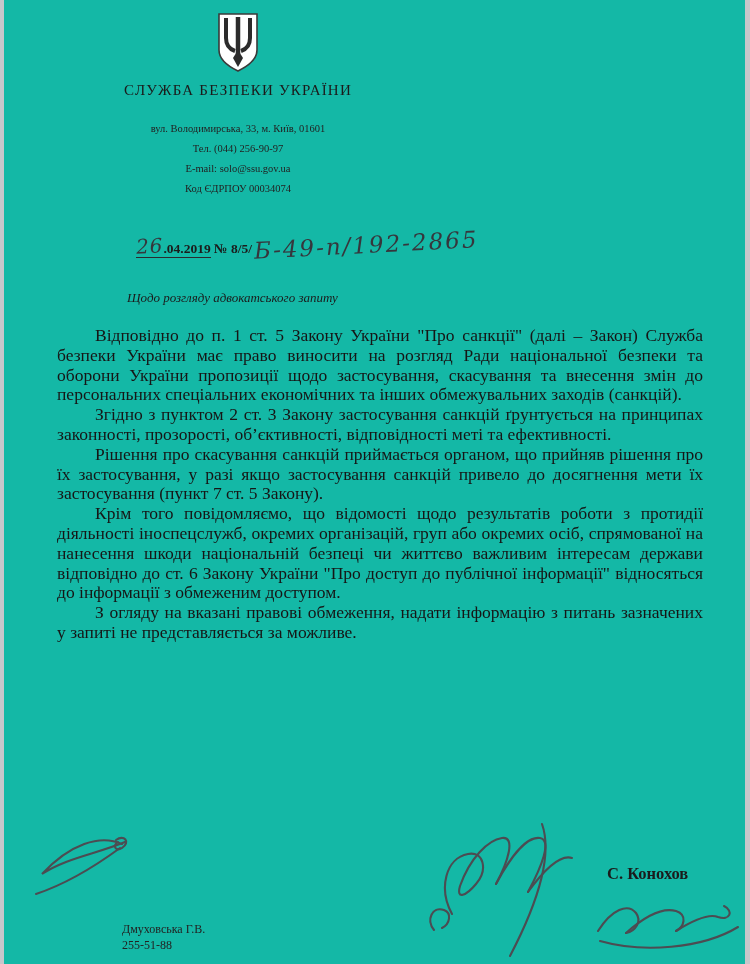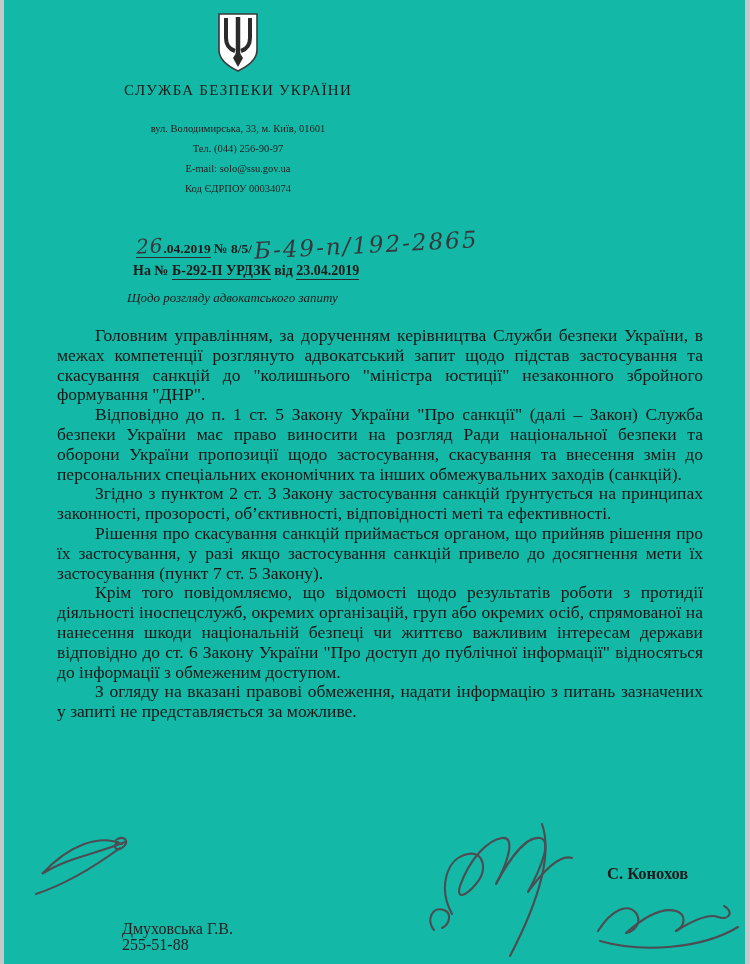--- a/index.html
+++ b/index.html
@@ -39,21 +39,21 @@
   }
 
   
   .sig{position:absolute;pointer-events:none;}
   .sig path{fill:none;stroke:#4c4c52;stroke-width:2.1;stroke-linecap:round;}
   .sig-zast{left:30px;top:834px;}
   .sig-main{left:424px;top:818px;}
   .sig-kon{left:592px;top:893px;}
   .position{position:absolute;left:102px;top:862px;font-size:16.5px;font-weight:bold;white-space:nowrap;}
   .signer{position:absolute;left:607px;top:864px;font-size:16.5px;font-weight:bold;white-space:nowrap;}
-  .executor{position:absolute;left:122px;top:921px;font-size:16px;line-height:16px;color:#222;}
+  .executor{position:absolute;left:122px;top:921px;font-size:12px;line-height:16px;color:#222;}
 </style>
 </head>
 <body>
 
 <div class="page">
   <div class="edge edge-left"></div>
   <div class="edge edge-right"></div>
 
   <div class="letterhead-left">
     <svg class="emblem" width="46" height="62" viewBox="0 0 46 62" aria-hidden="true">
@@ -66,28 +66,24 @@
     <div class="org">СЛУЖБА БЕЗПЕКИ УКРАЇНИ</div>
     <div class="addr">вул. Володимирська, 33, м. Київ, 01601
 Тел. (044) 256-90-97
 E-mail: solo@ssu.gov.ua
 Код ЄДРПОУ 00034074</div>
   </div>
 
   <div class="refline">
     <span class="u"><span class="hand hand-date">26</span><span>.04.2019</span></span><span> № 8/5/</span><span class="hand hand-number">Б-49-п/192-2865</span>
   </div>
-  <div class="replyline">
-    <span>На № </span><span class="u">Б-292-П УРДЗК</span><span> від </span><span class="u">23.04.2019</span>
-  </div>
 
   <div class="subject">Щодо розгляду адвокатського запиту</div>
 
   <div class="bodytext">
-    <p>Головним управлінням, за дорученням керівництва Служби безпеки України, в межах компетенції розглянуто адвокатський запит щодо підстав застосування та скасування санкцій до "колишнього "міністра юстиції" незаконного збройного формування "ДНР".</p>
     <p>Відповідно до п. 1 ст. 5 Закону України "Про санкції" (далі – Закон) Служба безпеки України має право виносити на розгляд Ради національної безпеки та оборони України пропозиції щодо застосування, скасування та внесення змін до персональних спеціальних економічних та інших обмежувальних заходів (санкцій).</p>
     <p>Згідно з пунктом 2 ст. 3 Закону застосування санкцій ґрунтується на принципах законності, прозорості, об’єктивності, відповідності меті та ефективності.</p>
     <p>Рішення про скасування санкцій приймається органом, що прийняв рішення про їх застосування, у разі якщо застосування санкцій привело до досягнення мети їх застосування (пункт 7 ст. 5 Закону).</p>
     <p>Крім того повідомляємо, що відомості щодо результатів роботи з протидії діяльності іноспецслужб, окремих організацій, груп або окремих осіб, спрямованої на нанесення шкоди національній безпеці чи життєво важливим інтересам держави відповідно до ст. 6 Закону України "Про доступ до публічної інформації" відносяться до інформації з обмеженим доступом.</p>
     <p>З огляду на вказані правові обмеження, надати інформацію з питань зазначених у запиті не представляється за можливе.</p>
   </div>
 
   <svg class="sig sig-zast" width="105" height="68" viewBox="0 0 105 68" aria-hidden="true">
     <path d="M92 10 C70 0 40 10 12 40 C36 24 66 20 95 8"></path>
     <path d="M90 14 C60 36 30 52 6 60"></path>

